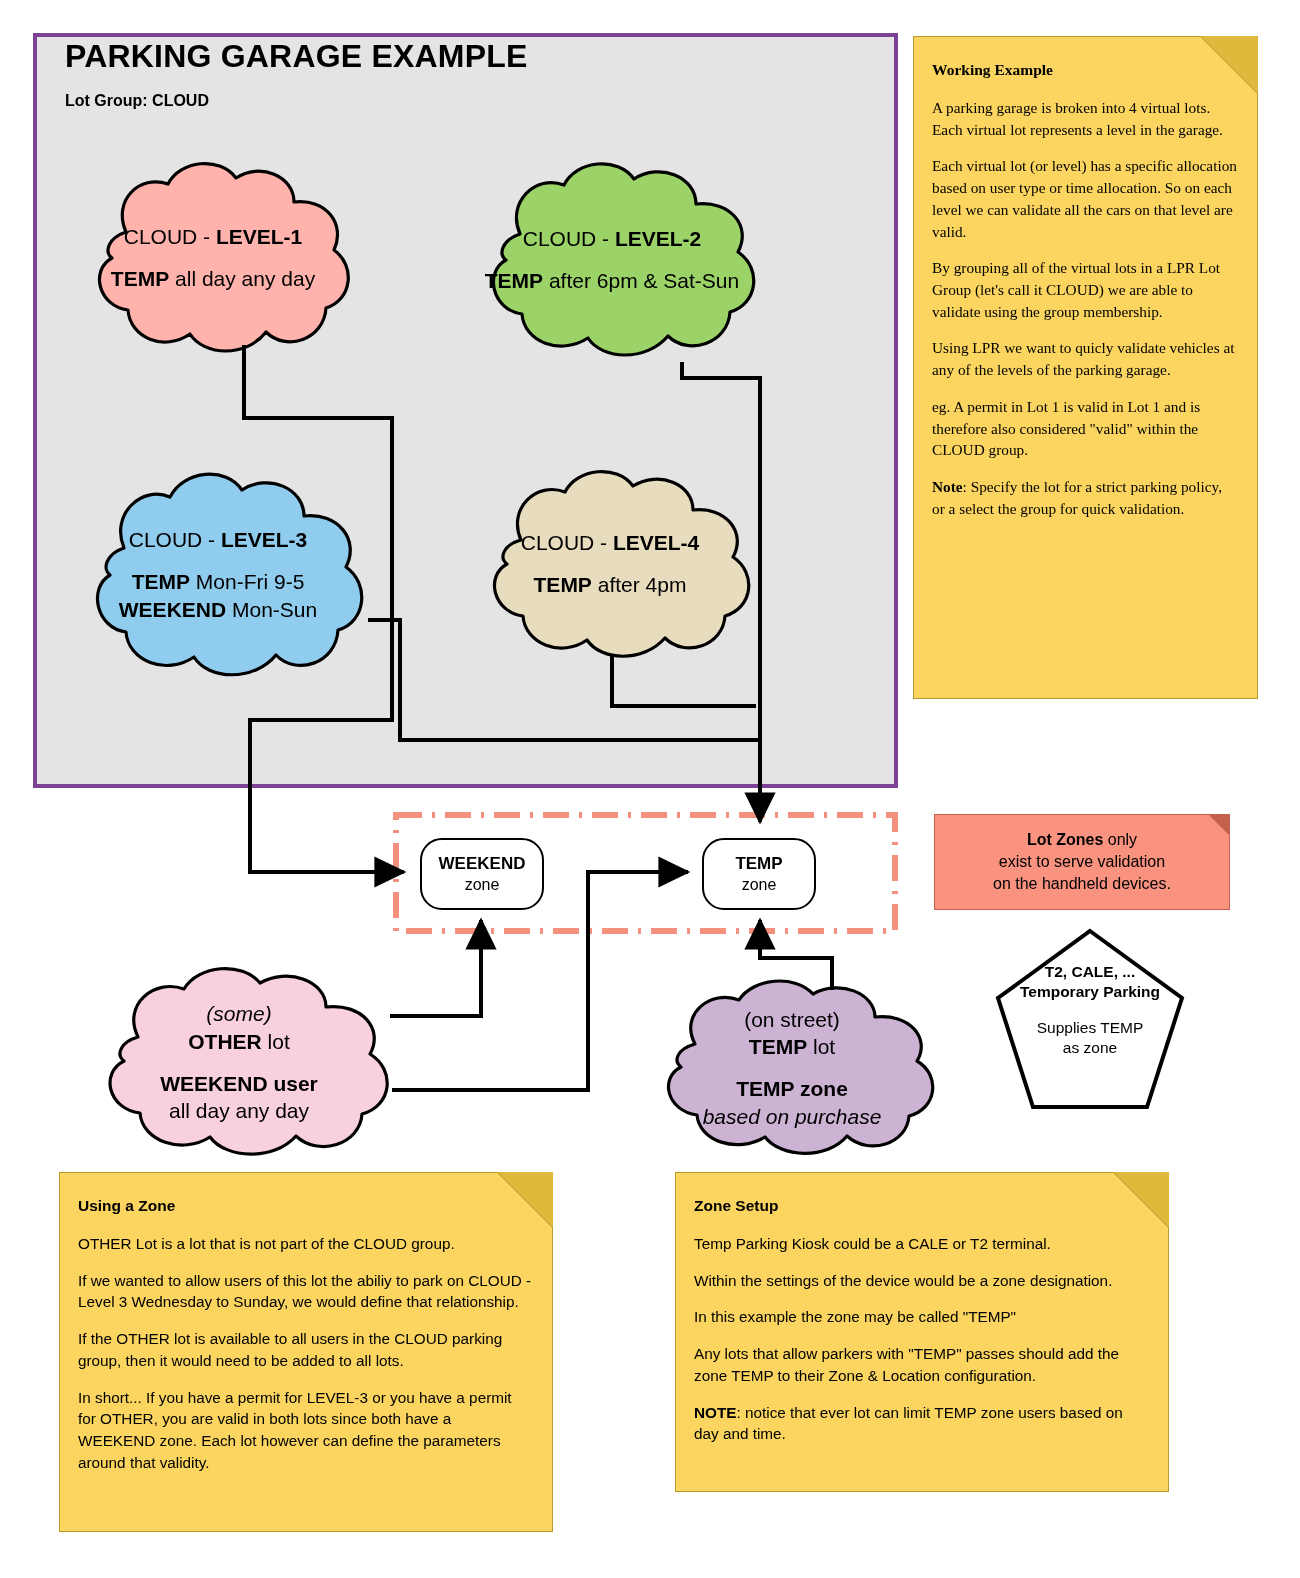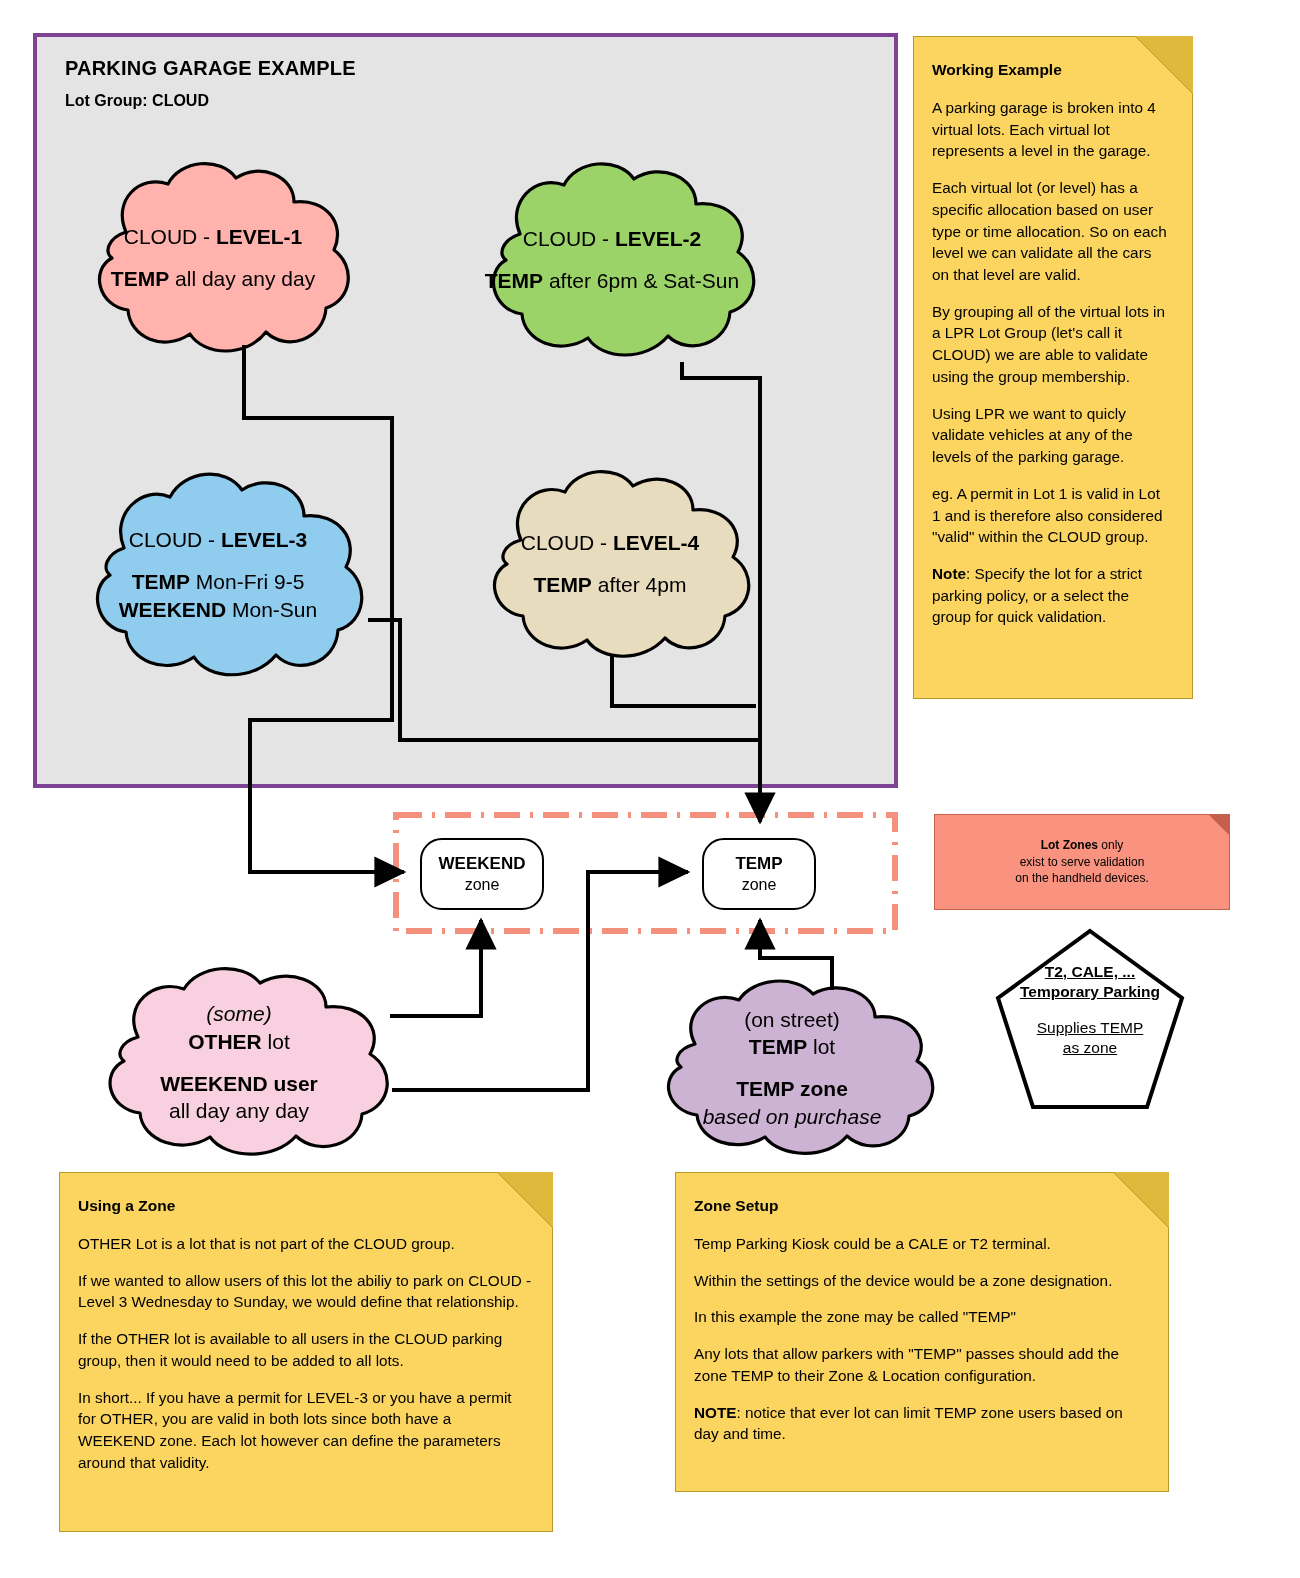--- a/index.html
+++ b/index.html
@@ -9,21 +9,21 @@
     color:#000;
   }
   #stage{position:absolute;left:0;top:0;width:1300px;height:1578px;}
 
   
   .group-box{
     position:absolute;left:33px;top:33px;width:865px;height:755px;
     background:#e4e4e4;border:4px solid #7D4295;box-sizing:border-box;
   }
   .group-title{
-    position:absolute;left:65px;top:57px;font-size:20px;font-weight:bold;
+    position:absolute;left:65px;top:38px;font-size:32px;font-weight:bold;
     letter-spacing:.2px;white-space:nowrap;
   }
   .group-sub{
     position:absolute;left:65px;top:92px;font-size:16px;font-weight:bold;
     white-space:nowrap;
   }
 
   
   .cloud{position:absolute;}
   .cloud svg{position:absolute;left:0;top:0;width:100%;height:100%;overflow:visible;}
@@ -61,30 +61,30 @@
   }
   .note.yellow .body{background:#FBD55F;}
   .note.red .body{background:#F9927E;border:1px solid #c4604d;}
   .note .fold{position:absolute;right:0;top:0;}
   .note h4{margin:0 0 16px 0;font-size:15.5px;font-weight:bold;}
   .note p{margin:0 0 15px 0;}
   .note p:last-child{margin-bottom:0;}
   .note b{font-weight:bold;}
   .note.red .body{
     display:flex;flex-direction:column;align-items:center;justify-content:center;
-    text-align:center;padding:14px 16px;font-size:12px;line-height:1.38;
+    text-align:center;padding:14px 16px;font-size:16px;line-height:1.38;
   }
   .note.red .body p{margin:0;}
 
   
   .pentagon{position:absolute;left:995px;top:928px;width:190px;height:182px;}
   .pentagon svg{position:absolute;left:0;top:0;}
   .pentagon .ptext{
     position:absolute;left:0;top:34px;width:100%;
-    text-align:center;font-size:15.5px;line-height:1.3;z-index:2;text-decoration:underline;
+    text-align:center;font-size:15.5px;line-height:1.3;z-index:2;
   }
   .pentagon .ptext b{font-weight:bold;}
   .pentagon .gap{height:16px;}
 </style>
 </head>
 <body>
 
 <div id="stage">
 
   <div class="group-box"></div>
@@ -213,21 +213,21 @@
     <g fill="none" stroke="#000" stroke-width="4" stroke-linejoin="miter">
 
       <path d="M390,1016 L481,1016 L481,920" marker-end="url(#ah)"></path>
 
       <path d="M392,1090 L588,1090 L588,872 L688,872" marker-end="url(#ah)"></path>
 
       <path d="M832,990 L832,958 L760,958 L760,920" marker-end="url(#ah)"></path>
     </g>
   </svg>
 
-  <div class="note yellow" style="left:913px;top:36px;width:280px;height:663px;">
+  <div class="note yellow" style="left:913px;top:36px;width:345px;height:663px;font-family:Liberation Serif, serif;">
     <div class="body">
       <h4>Working Example</h4>
       <p>A parking garage is broken into 4 virtual lots.  Each virtual lot represents a level in the garage.</p>
       <p>Each virtual lot (or level) has a specific allocation based on user type or time allocation.  So on each level we can validate all the cars on that level are valid.</p>
       <p>By grouping all of the virtual lots in a LPR Lot Group (let's call it CLOUD) we are able to validate using the group membership.</p>
       <p>Using LPR we want to quicly validate vehicles at any of the levels of the parking garage.</p>
       <p>eg.  A permit in Lot 1 is valid in Lot 1 and is therefore also considered "valid" within the CLOUD group.</p>
       <p><b>Note</b><span>: Specify the lot for a strict parking policy, or a select the group for quick validation.</span></p>
     </div>
     <svg class="fold" width="58" height="58" viewBox="0 0 58 58">

